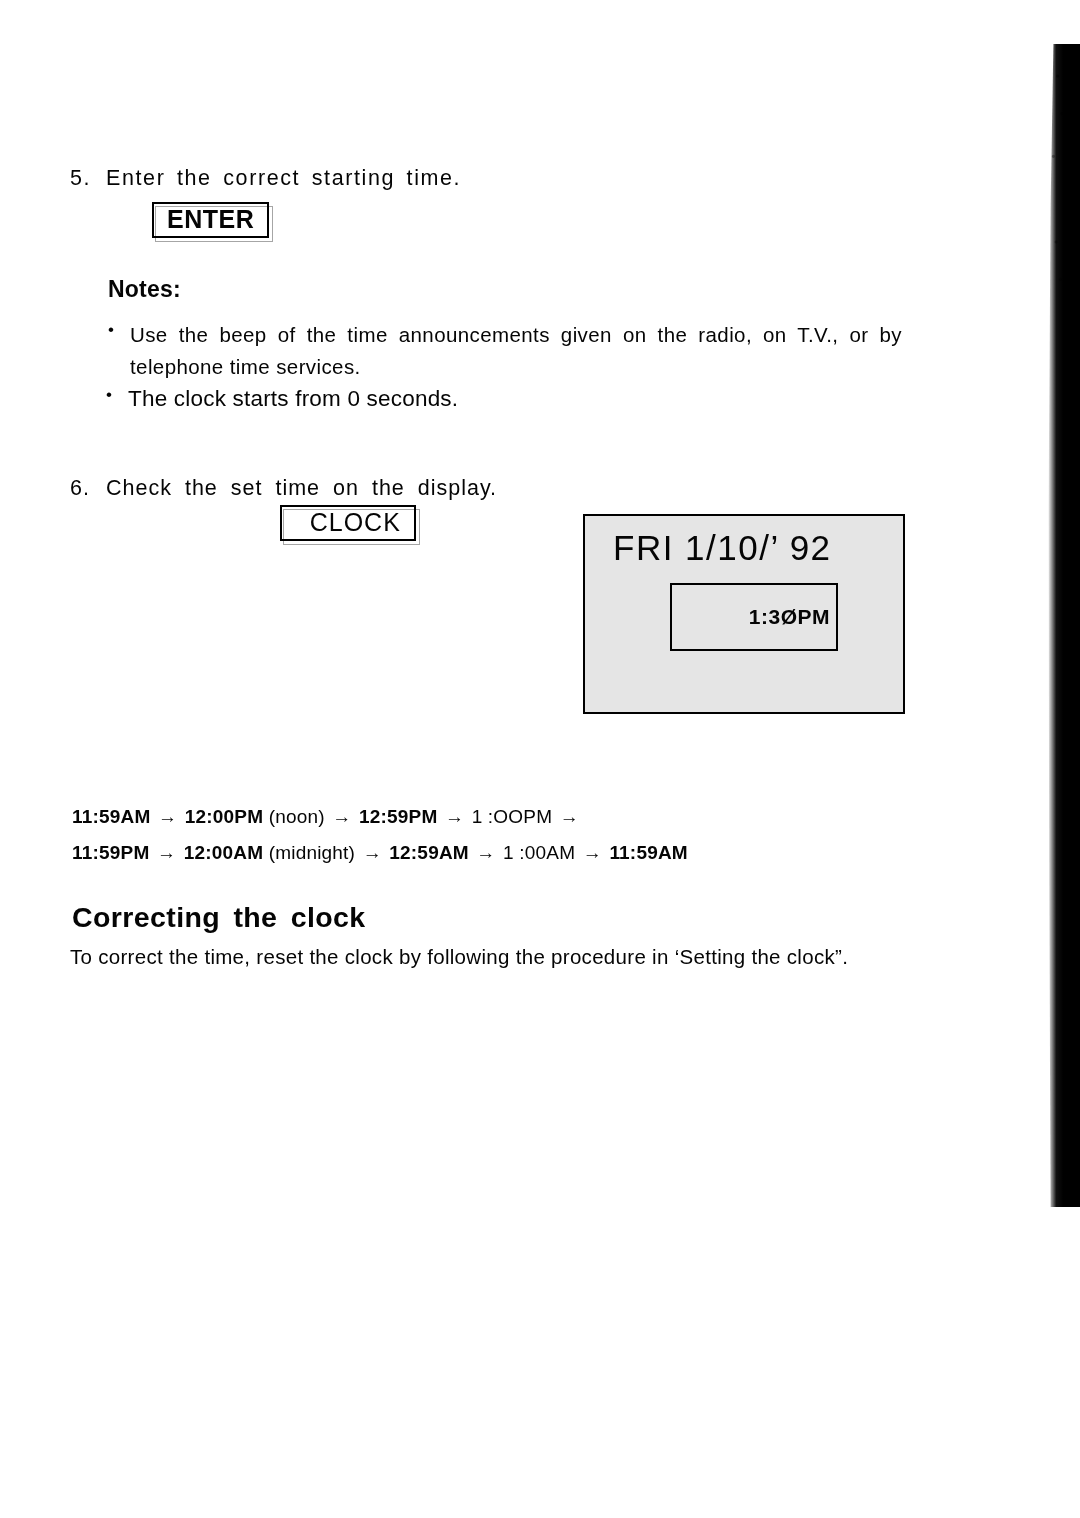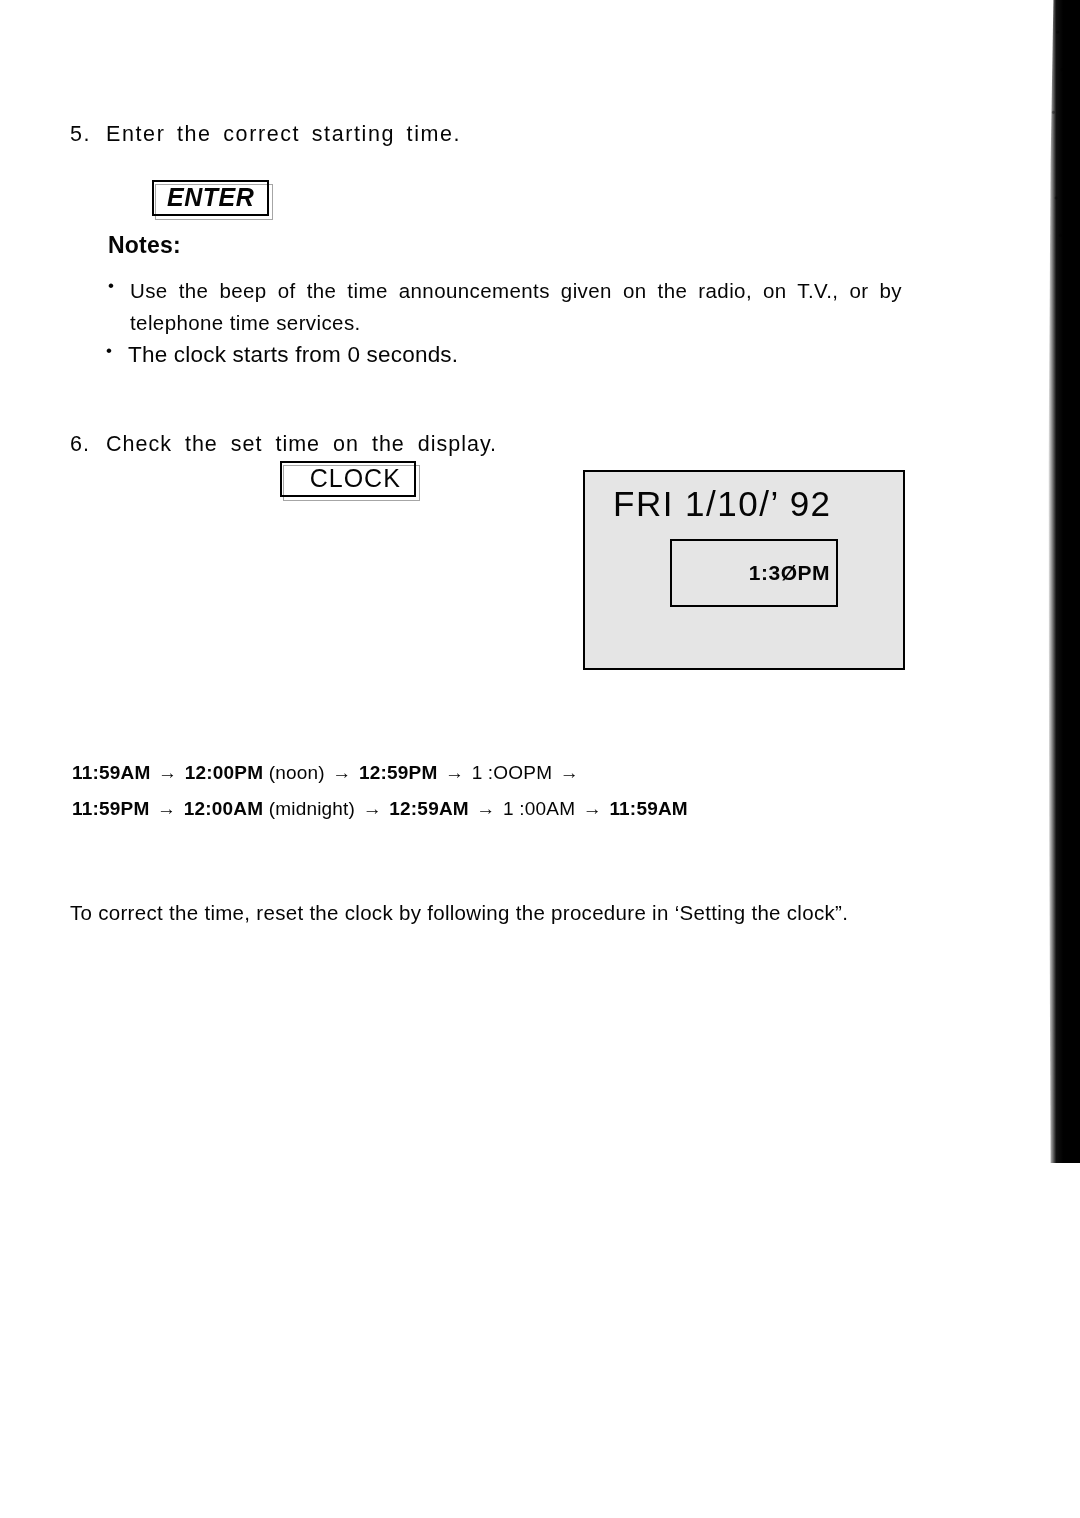--- a/index.html
+++ b/index.html
@@ -10,20 +10,21 @@
   }
 
   .page {
     position: relative;
     width: 1080px;
     height: 1163px;
     background: #ffffff;
     overflow: hidden;
     font-family: "Liberation Sans", sans-serif;
     color: #050505;
+    margin-top: 44px;
     -webkit-font-smoothing: antialiased;
   }
 
   
   .scan-edge {
     position: absolute;
     top: 0;
     right: 0;
     width: 70px;
     height: 100%;
@@ -222,21 +223,21 @@
   <div class="scan-edge">
     <div class="band"></div>
     <div class="speckle"></div>
   </div>
 
   
   <div class="abs step-line" style="left:70px; top:122px;">
     <span class="step-num">5.</span><span>Enter the correct starting time.</span>
   </div>
 
-  <div class="abs keycap-wrap" style="left:152px; top:180px;font-style:italic;">
+  <div class="abs keycap-wrap" style="left:152px; top:158px;">
     <span class="keycap">ENTER</span>
   </div>
 
   
   <div class="abs notes-title" style="left:108px; top:232px;">Notes:</div>
 
   <div class="note-item" style="left:108px; top:275px; width:800px;">
     <span class="note-bullet small">•</span>
     <span class="note-text-a">Use the beep of the time announcements given on the radio, on T.V., or by telephone time services.</span>
   </div>
@@ -263,19 +264,20 @@
     </div>
   </div>
 
   
 
   <div class="seq-line" id="seq0" style="left:72px; top:762px;"><span class="t">11:59AM</span> <span class="arw">→</span> <span class="t">12:00PM</span> <span class="lbl">(noon)</span> <span class="arw">→</span> <span class="t">12:59PM</span> <span class="arw">→</span> <span class="lbl">1 :OOPM</span> <span class="arw">→</span></div>
 
   <div class="seq-line" id="seq1" style="left:72px; top:798px;"><span class="t">11:59PM</span> <span class="arw">→</span> <span class="t">12:00AM</span> <span class="lbl">(midnight)</span> <span class="arw">→</span> <span class="t">12:59AM</span> <span class="arw">→</span> <span class="lbl">1 :00AM</span> <span class="arw">→</span> <span class="t">11:59AM</span></div>
 
   
+  <div class="section-head" style="left:72px; top:857px;">Correcting the clock</div>
 
   <div class="para-justify" style="left:70px; top:898px; width:838px;">To correct the time, reset the clock by following the procedure in ‘Setting the clock”.</div>
 
   
   <div class="page-num" style="left:884px; top:1447px;">21</div>
 
 </div>
 
 </body></html>

